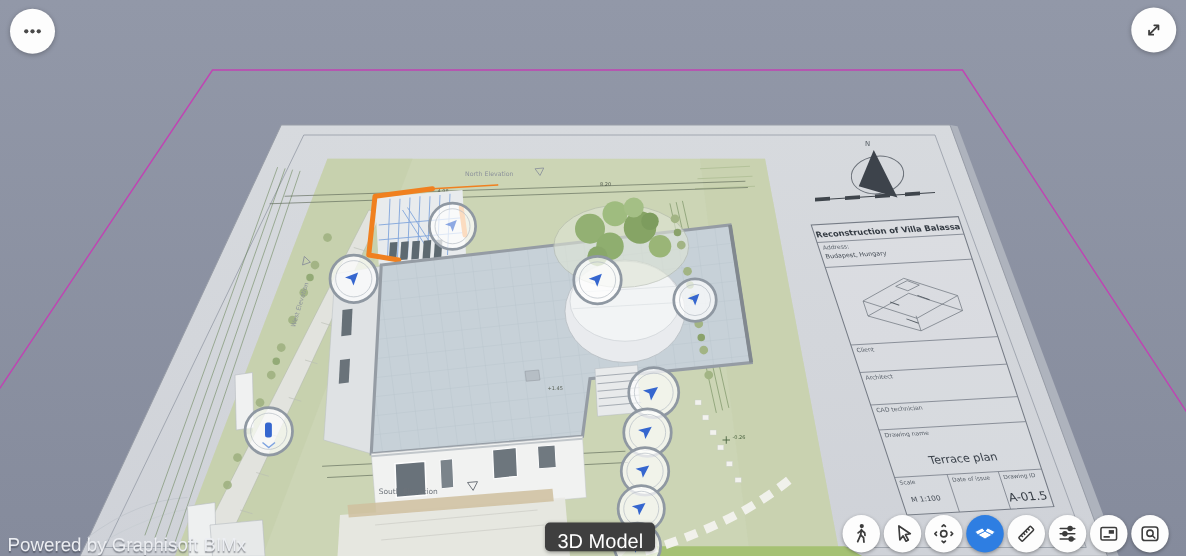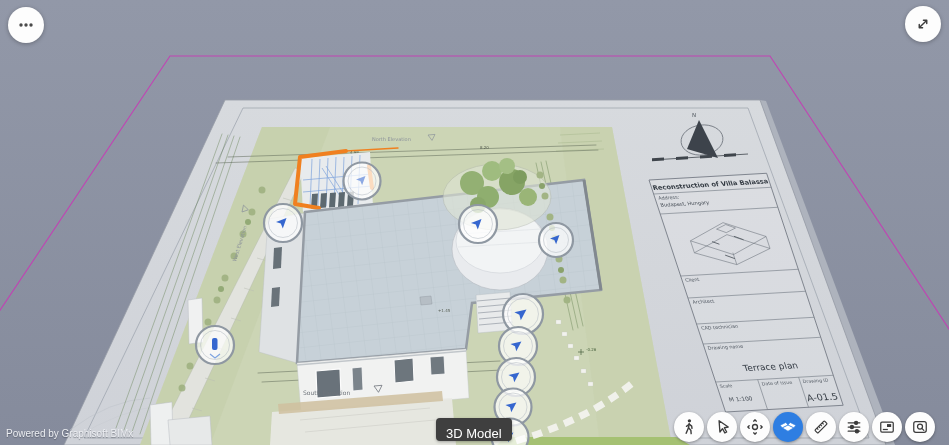--- a/index.html
+++ b/index.html
@@ -13,23 +13,23 @@
   .menu-btn{left:8px;top:7px;}
   .fs-btn{right:8px;top:6px;}
 
   .toolbar{position:absolute;left:674px;top:412px;display:flex;gap:3px;}
   .tool-btn{width:30px;height:30px;border-radius:50%;background:#fdfdfd;border:none;padding:0;cursor:pointer;
     display:flex;align-items:center;justify-content:center;box-shadow:0 1px 3px rgba(0,0,0,.35);}
   .tool-btn.active{background:#2e7ee2;}
   .tool-btn svg{display:block;}
 
   .tooltip{position:absolute;left:436px;top:418px;height:23px;padding:6px 10px 0 10px;border-radius:4px;
-    background:#3f3f3f;color:#ffffff;font-size:13px;line-height:19px;box-shadow:0 1px 3px rgba(0,0,0,.3);}
-
-  .powered{position:absolute;left:6px;top:428px;font-size:10px;color:#eceef2;text-shadow:0 1px 1px rgba(40,44,55,.45);}
+    background:#3f3f3f;color:#ffffff;font-size:16px;line-height:19px;box-shadow:0 1px 3px rgba(0,0,0,.3);}
+
+  .powered{position:absolute;left:6px;top:428px;font-size:15px;color:#eceef2;text-shadow:0 1px 1px rgba(40,44,55,.45);}
 </style>
 </head>
 <body>
 
 <div class="stage">
 
   <svg class="scene" width="949" height="445" viewBox="0 0 949 445">
     <defs>
       <linearGradient id="bgG" x1="0" y1="0" x2="0" y2="1">
         <stop offset="0" stop-color="#9298a8"></stop>

